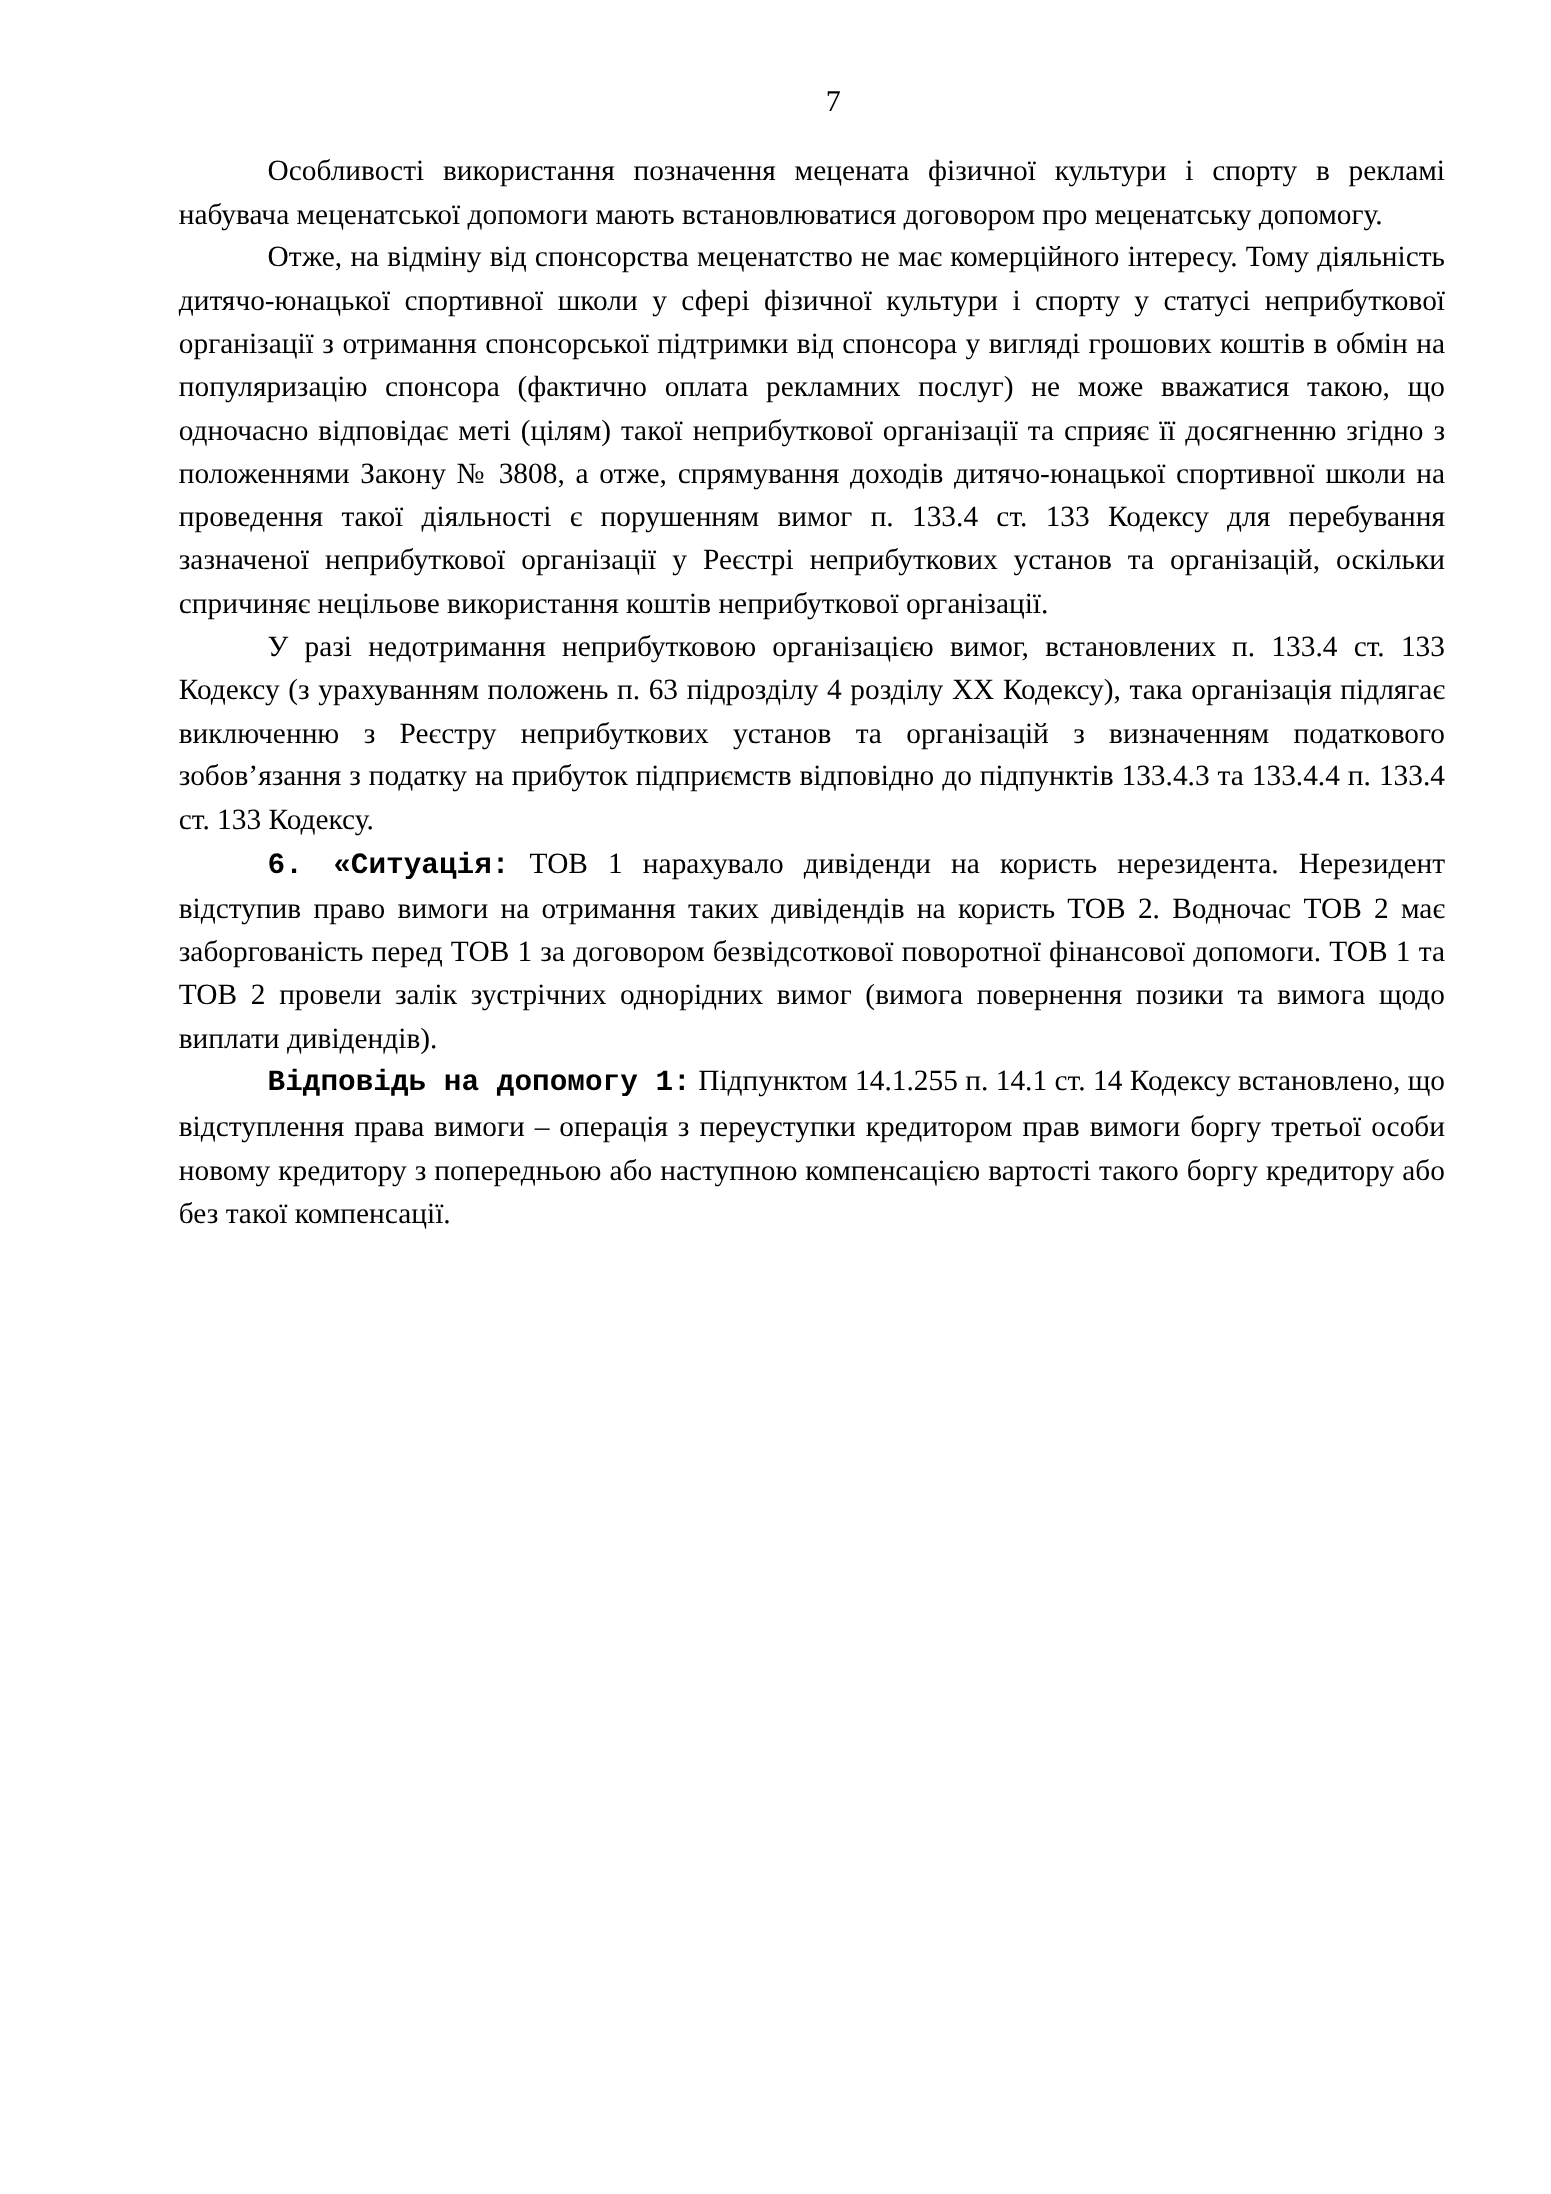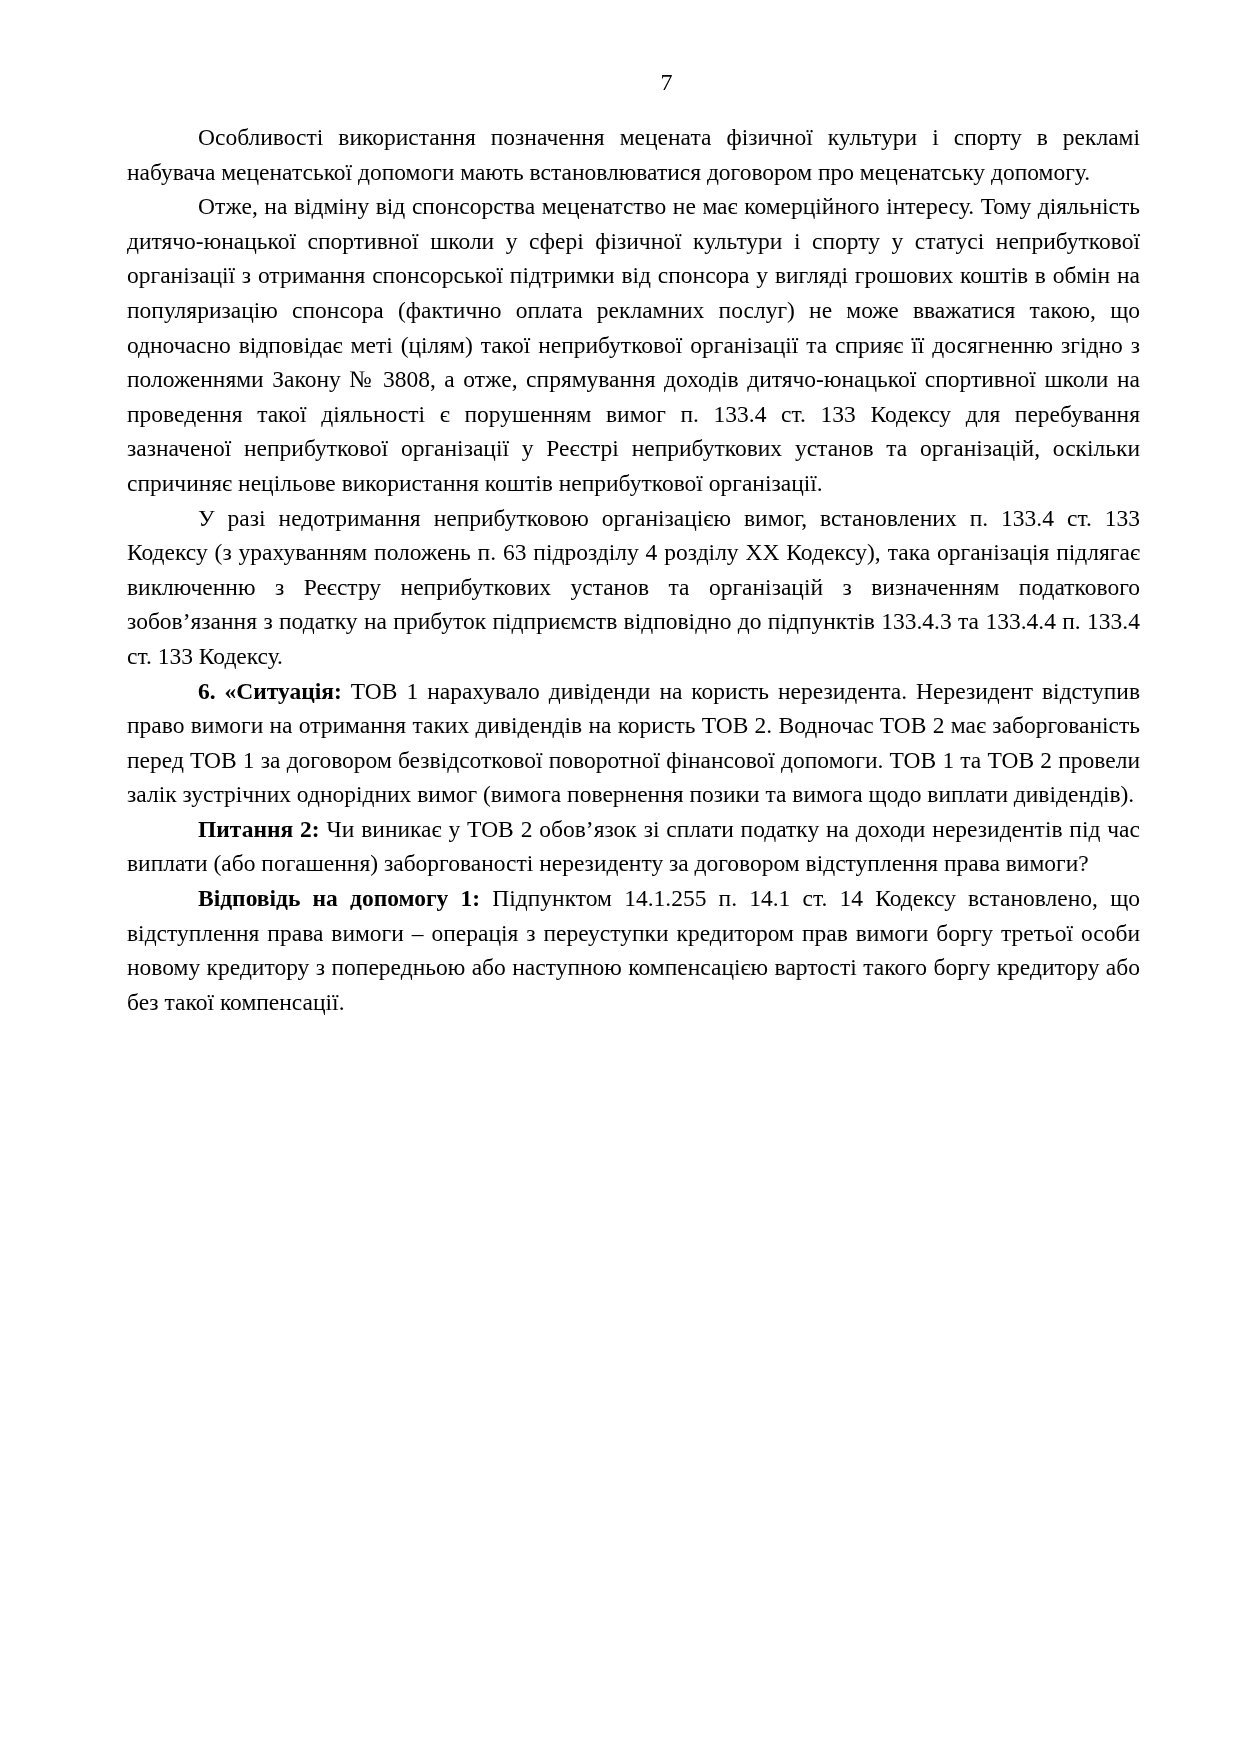--- a/index.html
+++ b/index.html
@@ -20,42 +20,42 @@
     position: absolute;
     top: 68px;
     left: 0;
     width: 1333px; 
     text-align: center;
     font-size: 24px;
     line-height: 28px;
   }
   .content {
     position: absolute;
-    left: 127px;
+    left: 143px;
     top: 120px;
     width: 1013px;
     font-size: 23.5px;
     line-height: 34.6px;
     text-align: justify;
   }
   .para {
     margin: 0;
     padding: 0;
     text-indent: 71px;
   }
   .para b {
     font-weight: bold;
+    font-family: Liberation Mono, monospace;
   }
 </style>
 </head>
 <body>
 
 <div class="page">
   <div class="page-number">7</div>
   <div class="content">
       <p class="para">Особливості використання позначення мецената фізичної культури і спорту в рекламі набувача меценатської допомоги мають встановлюватися договором про меценатську допомогу.</p>
       <p class="para">Отже, на відміну від спонсорства меценатство не має комерційного інтересу. Тому діяльність дитячо-юнацької спортивної школи у сфері фізичної культури і спорту у статусі неприбуткової організації з отримання спонсорської підтримки від спонсора у вигляді грошових коштів в обмін на популяризацію спонсора (фактично оплата рекламних послуг) не може вважатися такою, що одночасно відповідає меті (цілям) такої неприбуткової організації та сприяє її досягненню згідно з положеннями Закону № 3808, а отже, спрямування доходів дитячо-юнацької спортивної школи на проведення такої діяльності є порушенням вимог п. 133.4 ст. 133 Кодексу для перебування зазначеної неприбуткової організації у Реєстрі неприбуткових установ та організацій, оскільки спричиняє нецільове використання коштів неприбуткової організації.</p>
       <p class="para">У разі недотримання неприбутковою організацією вимог, встановлених п. 133.4 ст. 133 Кодексу (з урахуванням положень п. 63 підрозділу 4 розділу XX Кодексу), така організація підлягає виключенню з Реєстру неприбуткових установ та організацій з визначенням податкового зобов’язання з податку на прибуток підприємств відповідно до підпунктів 133.4.3 та 133.4.4 п. 133.4 ст. 133 Кодексу.</p>
       <p class="para"><b>6. «Ситуація:</b> ТОВ 1 нарахувало дивіденди на користь нерезидента. Нерезидент відступив право вимоги на отримання таких дивідендів на користь ТОВ 2. Водночас ТОВ 2 має заборгованість перед ТОВ 1 за договором безвідсоткової поворотної фінансової допомоги. ТОВ 1 та ТОВ 2 провели залік зустрічних однорідних вимог (вимога повернення позики та вимога щодо виплати дивідендів).</p>
-      <p class="para"><b>Питання 2:</b> Чи виникає у ТОВ 2 обов’язок зі сплати податку на доходи нерезидентів під час виплати (або погашення) заборгованості нерезиденту за договором відступлення права вимоги?</p>
       <p class="para"><b>Відповідь на допомогу 1:</b> Підпунктом 14.1.255 п. 14.1 ст. 14 Кодексу встановлено, що відступлення права вимоги – операція з переуступки кредитором прав вимоги боргу третьої особи новому кредитору з попередньою або наступною компенсацією вартості такого боргу кредитору або без такої компенсації.</p>
     </div>
 </div>
 
 </body></html>

